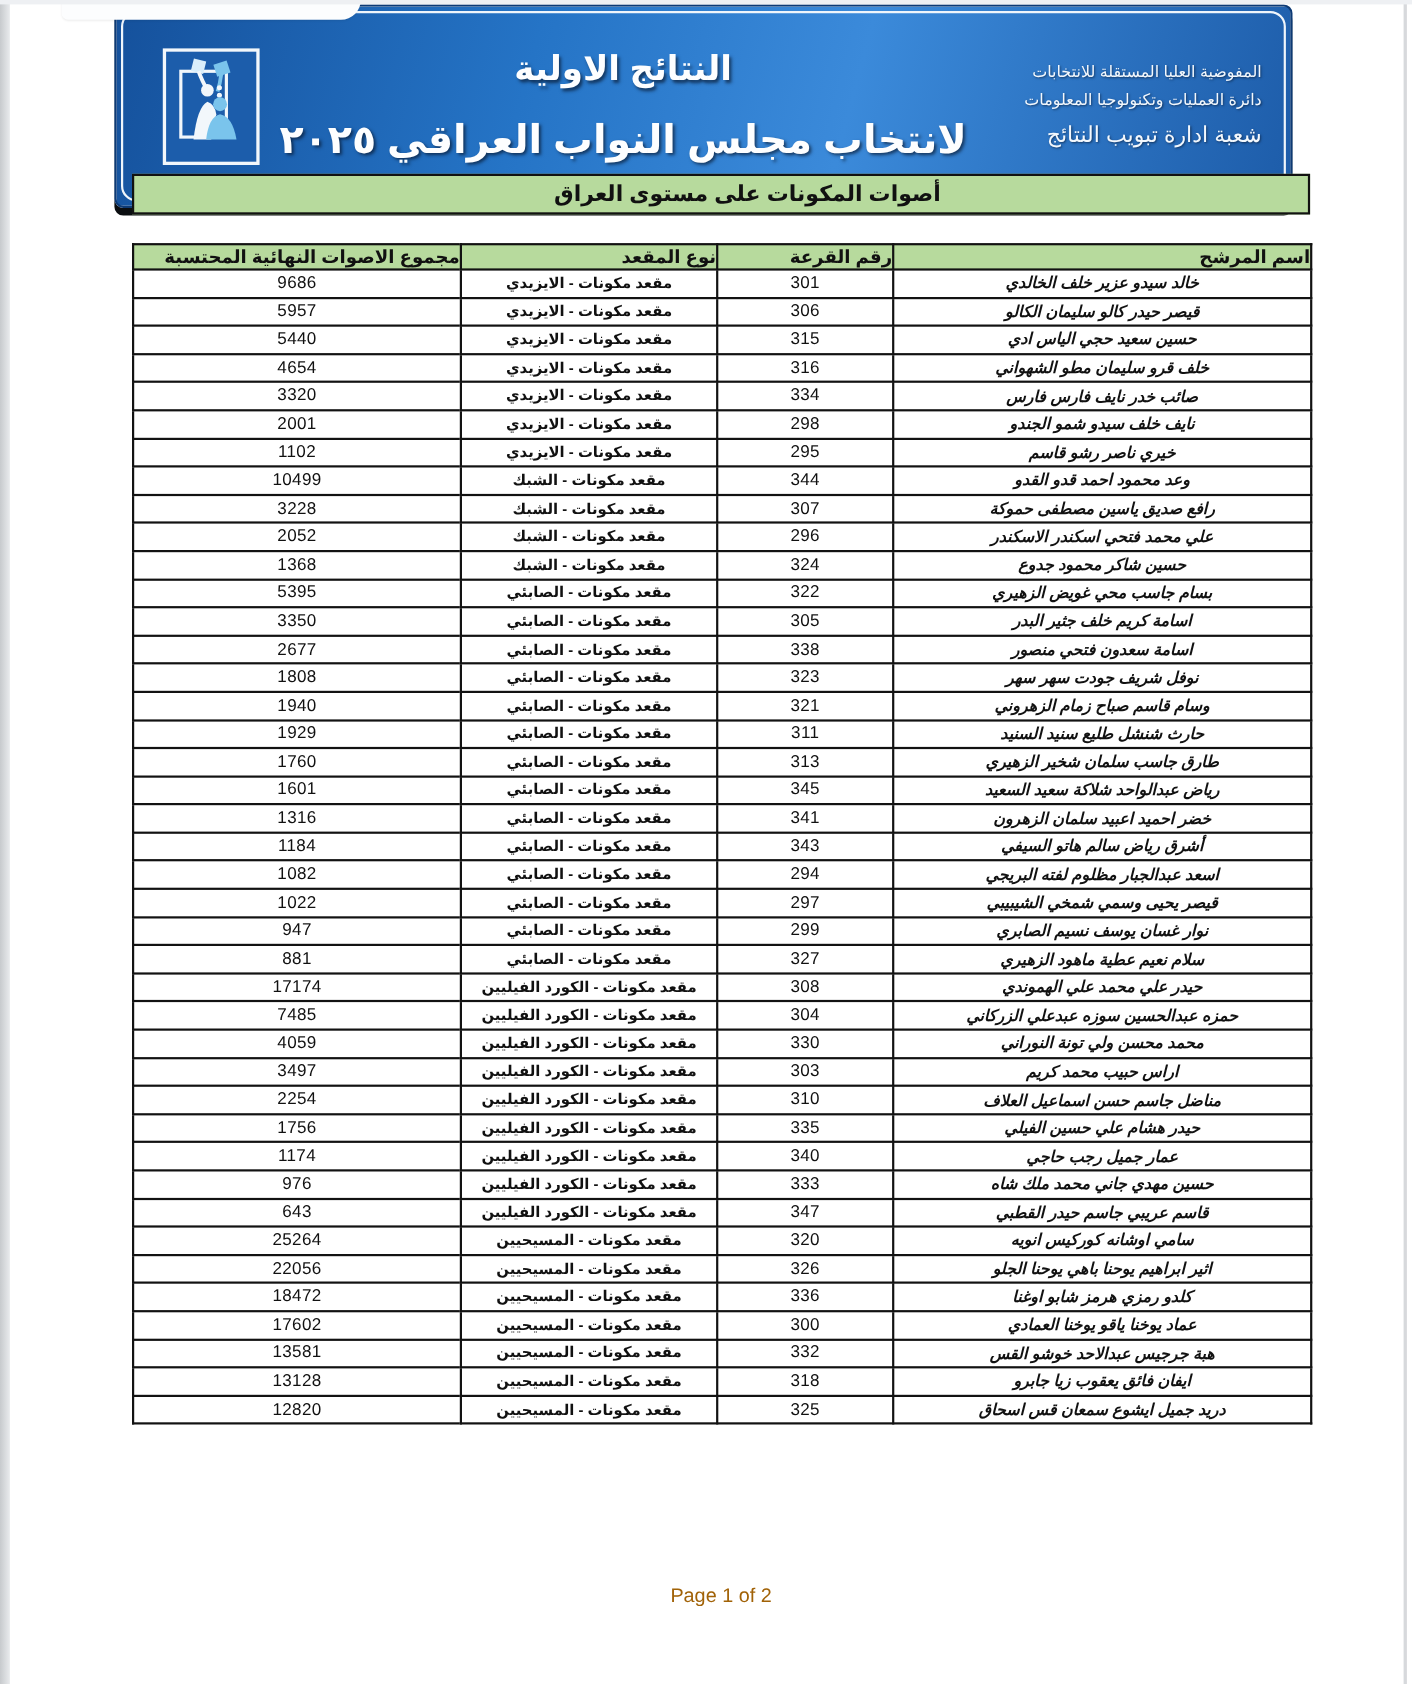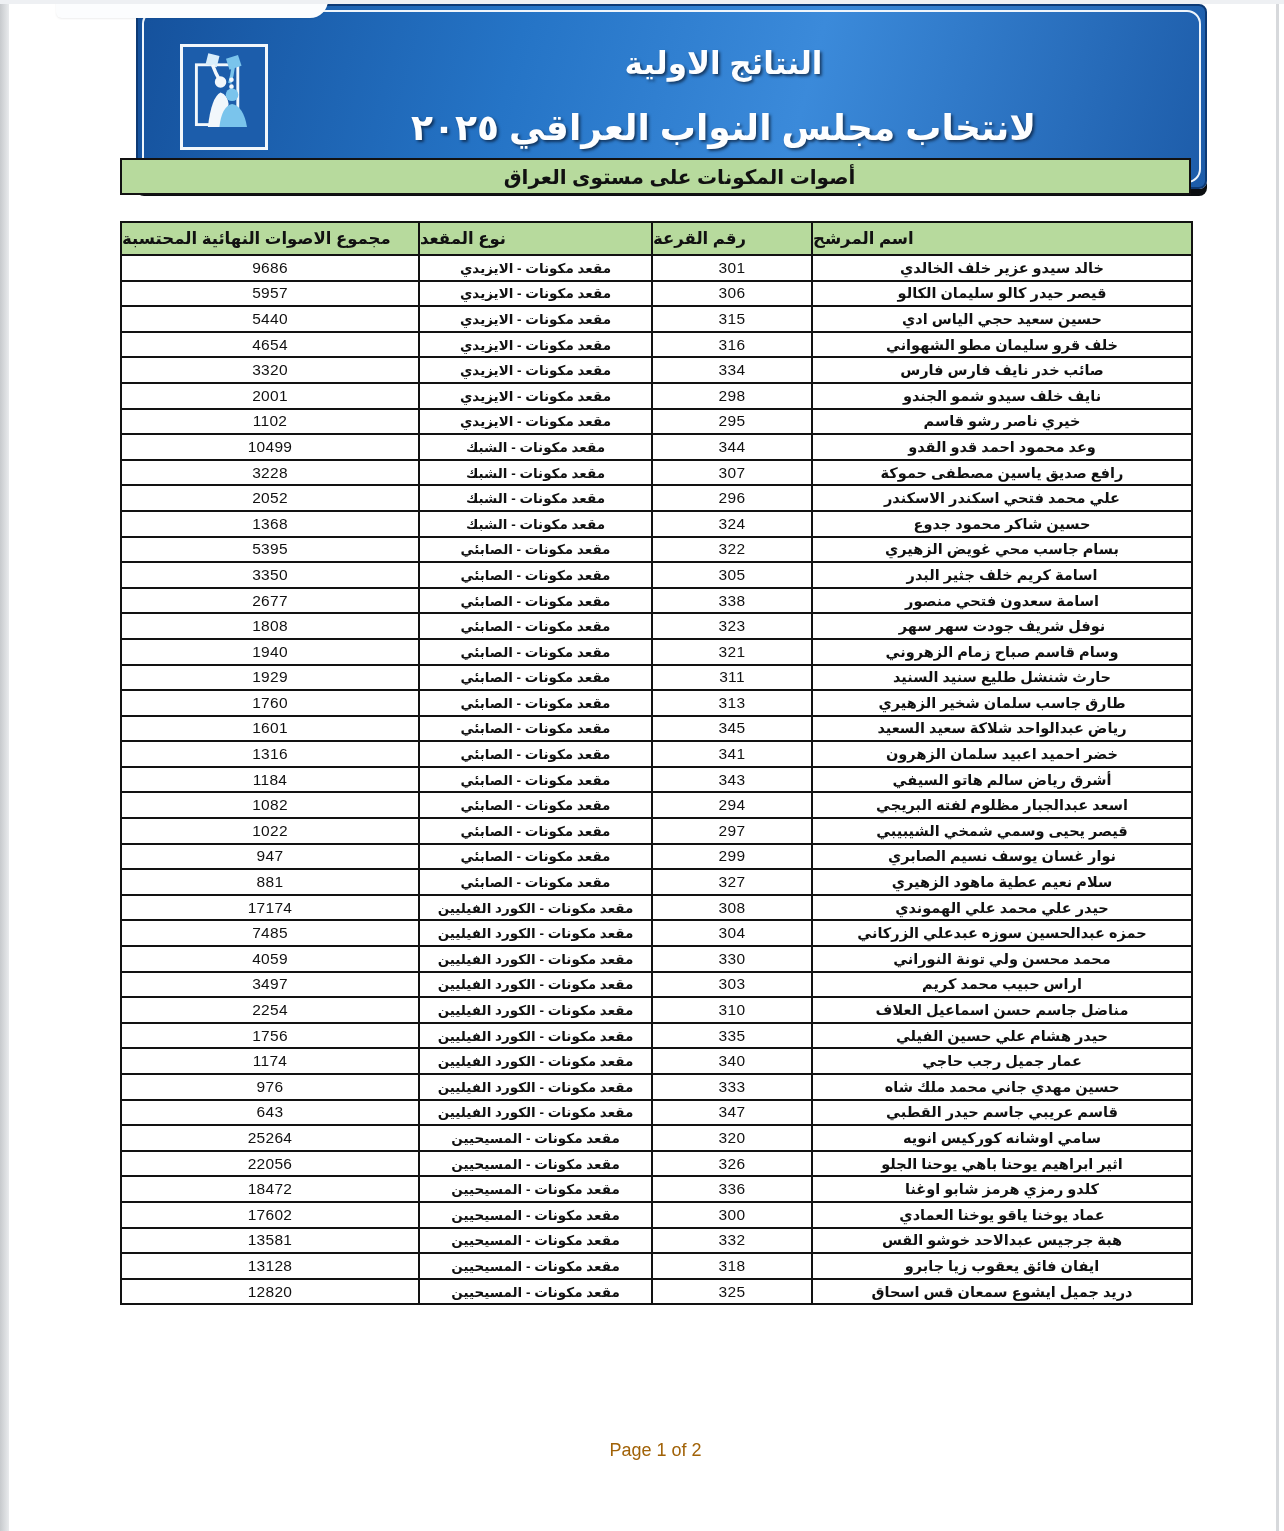--- a/index.html
+++ b/index.html
@@ -18,21 +18,21 @@
   }
   .left-strip{position:absolute;left:0;top:0;width:9px;height:100%;
     background:linear-gradient(to right,#c7cacd,#e9ebed);}
   .right-line{position:absolute;right:5px;top:0;width:3px;height:100%;background:#d7d9dc;}
   .top-strip{position:absolute;left:0;top:0;width:100%;height:4px;background:#eef0f3;z-index:6;}
   .top-tab{position:absolute;left:56px;top:0;width:272px;height:18px;background:#fcfdfe;
     border-radius:0 0 18px 6px;z-index:5;box-shadow:0 1px 2px rgba(0,0,0,.07);}
 
   
   .banner{
-    position:absolute;left:136px;top:4px;width:1071px;height:185px;
+    position:absolute;left:104px;top:4px;width:1071px;height:185px;
     border-radius:8px;
     background:linear-gradient(105deg,var(--banner-blue-dark) 0%,var(--banner-blue) 35%,var(--banner-blue-light) 62%,#1d5ca9 100%);
     border:2px solid #0d3a75;
     box-shadow:0 7px 0 #0b0e11;
     z-index:2;
   }
   .banner-inner{position:absolute;inset:4px;border:2px solid #eff5fb;border-radius:14px;pointer-events:none;}
   .banner-content{position:absolute;inset:6px 26px;display:flex;align-items:center;}
   .logo-frame{
     width:88px;height:106px;border:3px solid #f2f7fb;background:#1c5dab;
@@ -54,27 +54,27 @@
     font-weight:bold;font-size:20px;direction:rtl;z-index:3;padding-left:48px;
   }
 
   
   table.results{
     position:absolute;left:120px;top:221px;width:1071px;
     border-collapse:collapse;table-layout:fixed;direction:rtl;
   }
   .results th{
     background:var(--green);border:2.5px solid var(--line);
-    height:33px;font-size:16.5px;font-weight:bold;text-align:left;vertical-align:middle;margin-top:44px;
+    height:23px;font-size:16.5px;font-weight:bold;text-align:right;vertical-align:middle;margin-top:44px;
   }
   .results td{
     border:2px solid var(--line);height:25.6px;text-align:center;vertical-align:middle;
     background:#fff;
   }
-  td.t-name{font-weight:bold;font-size:14.5px;}
+  td.t-name{font-weight:bold;font-size:14.5px;font-style:italic;}
   td.t-seat{font-weight:bold;font-size:13.5px;}
   td.t-num{font-size:15.5px;letter-spacing:.3px;}
 
   .footer{
     position:absolute;left:120px;top:1440px;width:1071px;text-align:center;
     font-size:18px;color:#a16207;
   }
 </style>
 </head>
 <body>
@@ -99,20 +99,25 @@
         <circle cx="36.5" cy="31" r="2" fill="#f2f7fb"></circle>
         <path d="M16 66 Q19 40 27 36 Q33 38 34 46 L30 66 Z" fill="#f2f7fb"></path>
         <circle cx="37" cy="38" r="5.5" fill="#7ac4ec"></circle>
         <path d="M26 66 Q28 48 37 46 Q47 48 50 66 Z" fill="#7ac4ec"></path>
       </svg>
     </div>
     <div class="banner-title">
       <div class="l1">النتائج الاولية</div>
       <div class="l2">لانتخاب مجلس النواب العراقي ٢٠٢٥</div>
     </div>
+    <div class="banner-org">
+      <div class="o1">المفوضية العليا المستقلة للانتخابات</div>
+      <div class="o2">دائرة العمليات وتكنولوجيا المعلومات</div>
+      <div class="o3">شعبة ادارة تبويب النتائج</div>
+    </div>
   </div>
 </div>
 
 <div class="section-bar">أصوات المكونات على مستوى العراق</div>
 
 <table class="results">
   <colgroup>
     <col style="width:380px">
       <col style="width:160px">
       <col style="width:233px">

